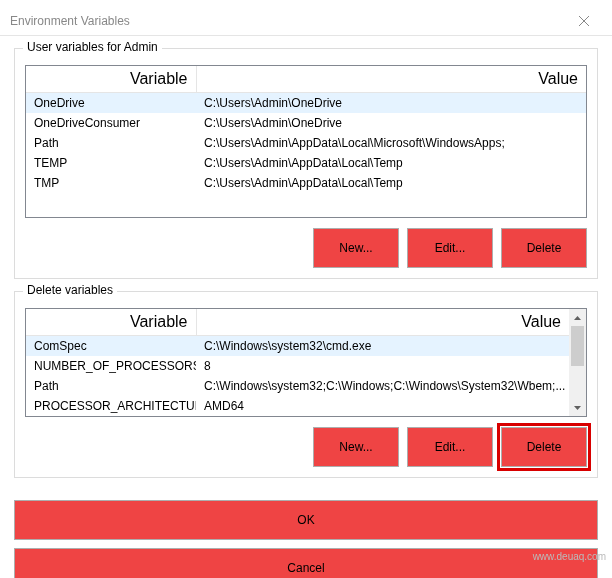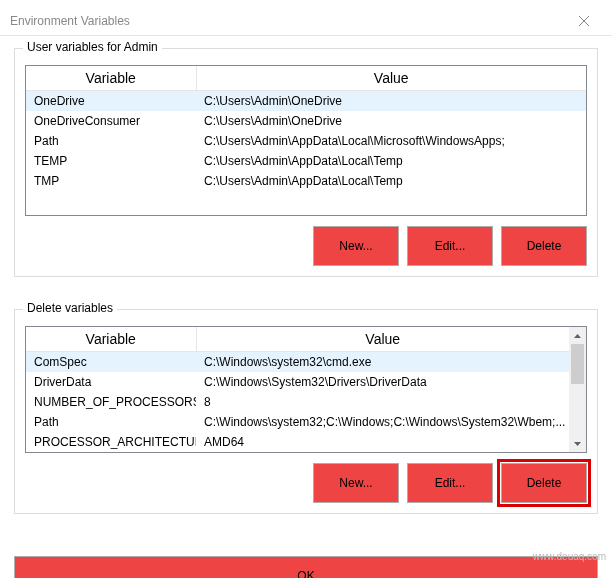--- a/index.html
+++ b/index.html
@@ -35,21 +35,21 @@
     font-size: 14px;
     cursor: pointer;
   }
   .content {
     padding: 12px 14px 10px 14px;
   }
   .groupbox {
     border: 1px solid #dcdcdc;
     padding: 12px 10px 10px 10px;
     position: relative;
-    margin-bottom: 32px;
+    margin-bottom: 12px;
   }
   .group-legend {
     position: absolute;
     top: -9px;
     left: 8px;
     background: #fff;
     padding: 0 4px;
     font-size: 12px;
     color: #000;
   }
@@ -87,27 +87,27 @@
     left: 2px; right: 2px;
     top: 0; height: 40px;
     background: #cdcdcd;
   }
   table {
     width: 100%;
     border-collapse: collapse;
     table-layout: fixed;
   }
   th {
-    text-align: center;
+    text-align: right;
     font-weight: normal;
     padding: 4px 8px;
     border-right: 1px solid #e5e5e5;
     border-bottom: 1px solid #e5e5e5;
     background: #fff;
-    font-size: 14px;
+    font-size: 16px;
   }
   th:last-child { border-right: none; }
   td {
     padding: 3px 8px;
     font-size: 12px;
     white-space: nowrap;
     overflow: hidden;
     text-overflow: clip;
   }
   tr.selected td {
@@ -230,24 +230,20 @@
                 <th>Variable</th>
                 <th>Value</th>
               </tr>
             </thead>
             <tbody id="system-tbody">
                 <tr class="selected">
                   <td>ComSpec</td>
                   <td>C:\Windows\system32\cmd.exe</td>
                 </tr>
                 <tr>
-                  <td>DriverData</td>
-                  <td>C:\Windows\System32\Drivers\DriverData</td>
-                </tr>
-                <tr>
                   <td>NUMBER_OF_PROCESSORS</td>
                   <td>8</td>
                 </tr>
                 <tr>
                   <td>Path</td>
                   <td>C:\Windows\system32;C:\Windows;C:\Windows\System32\Wbem;...</td>
                 </tr>
                 <tr>
                   <td>PROCESSOR_ARCHITECTURE</td>
                   <td>AMD64</td>

